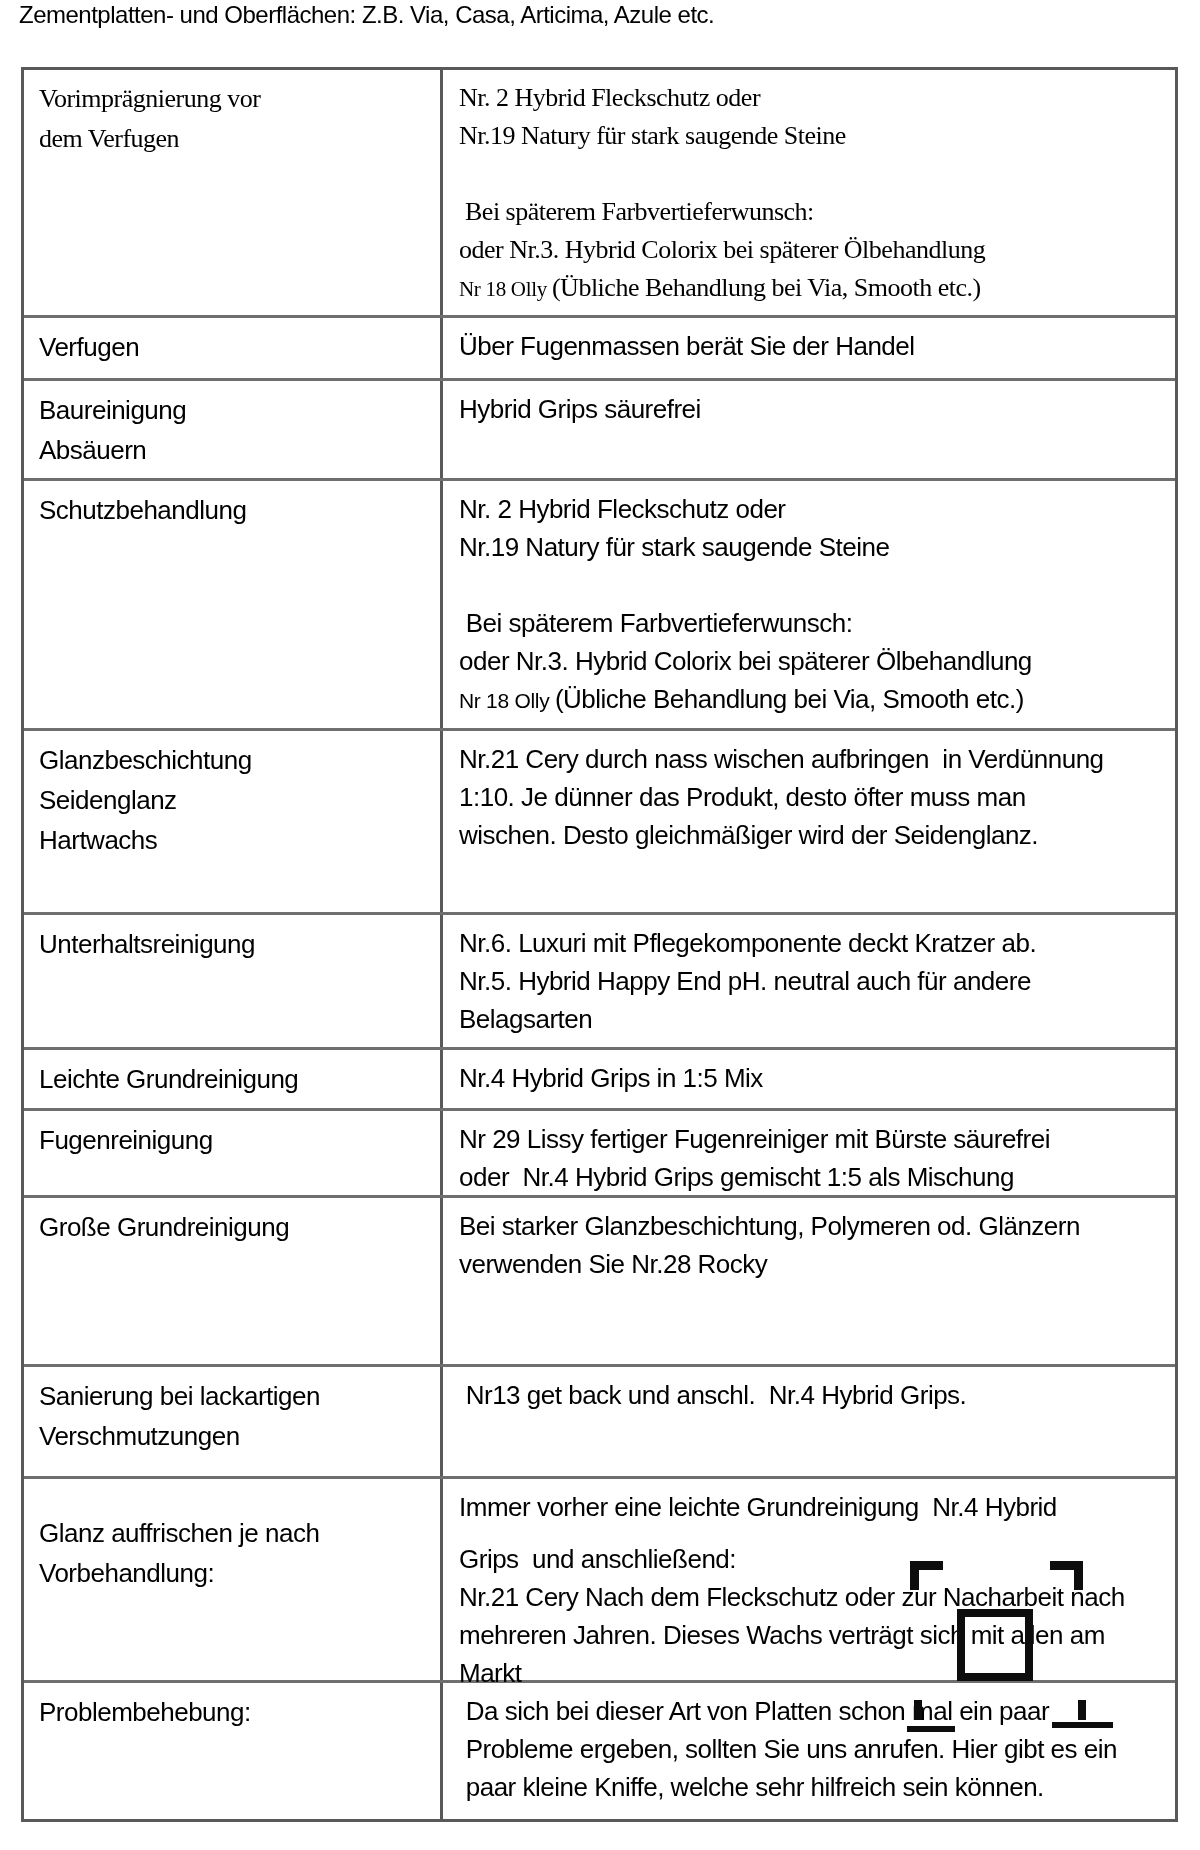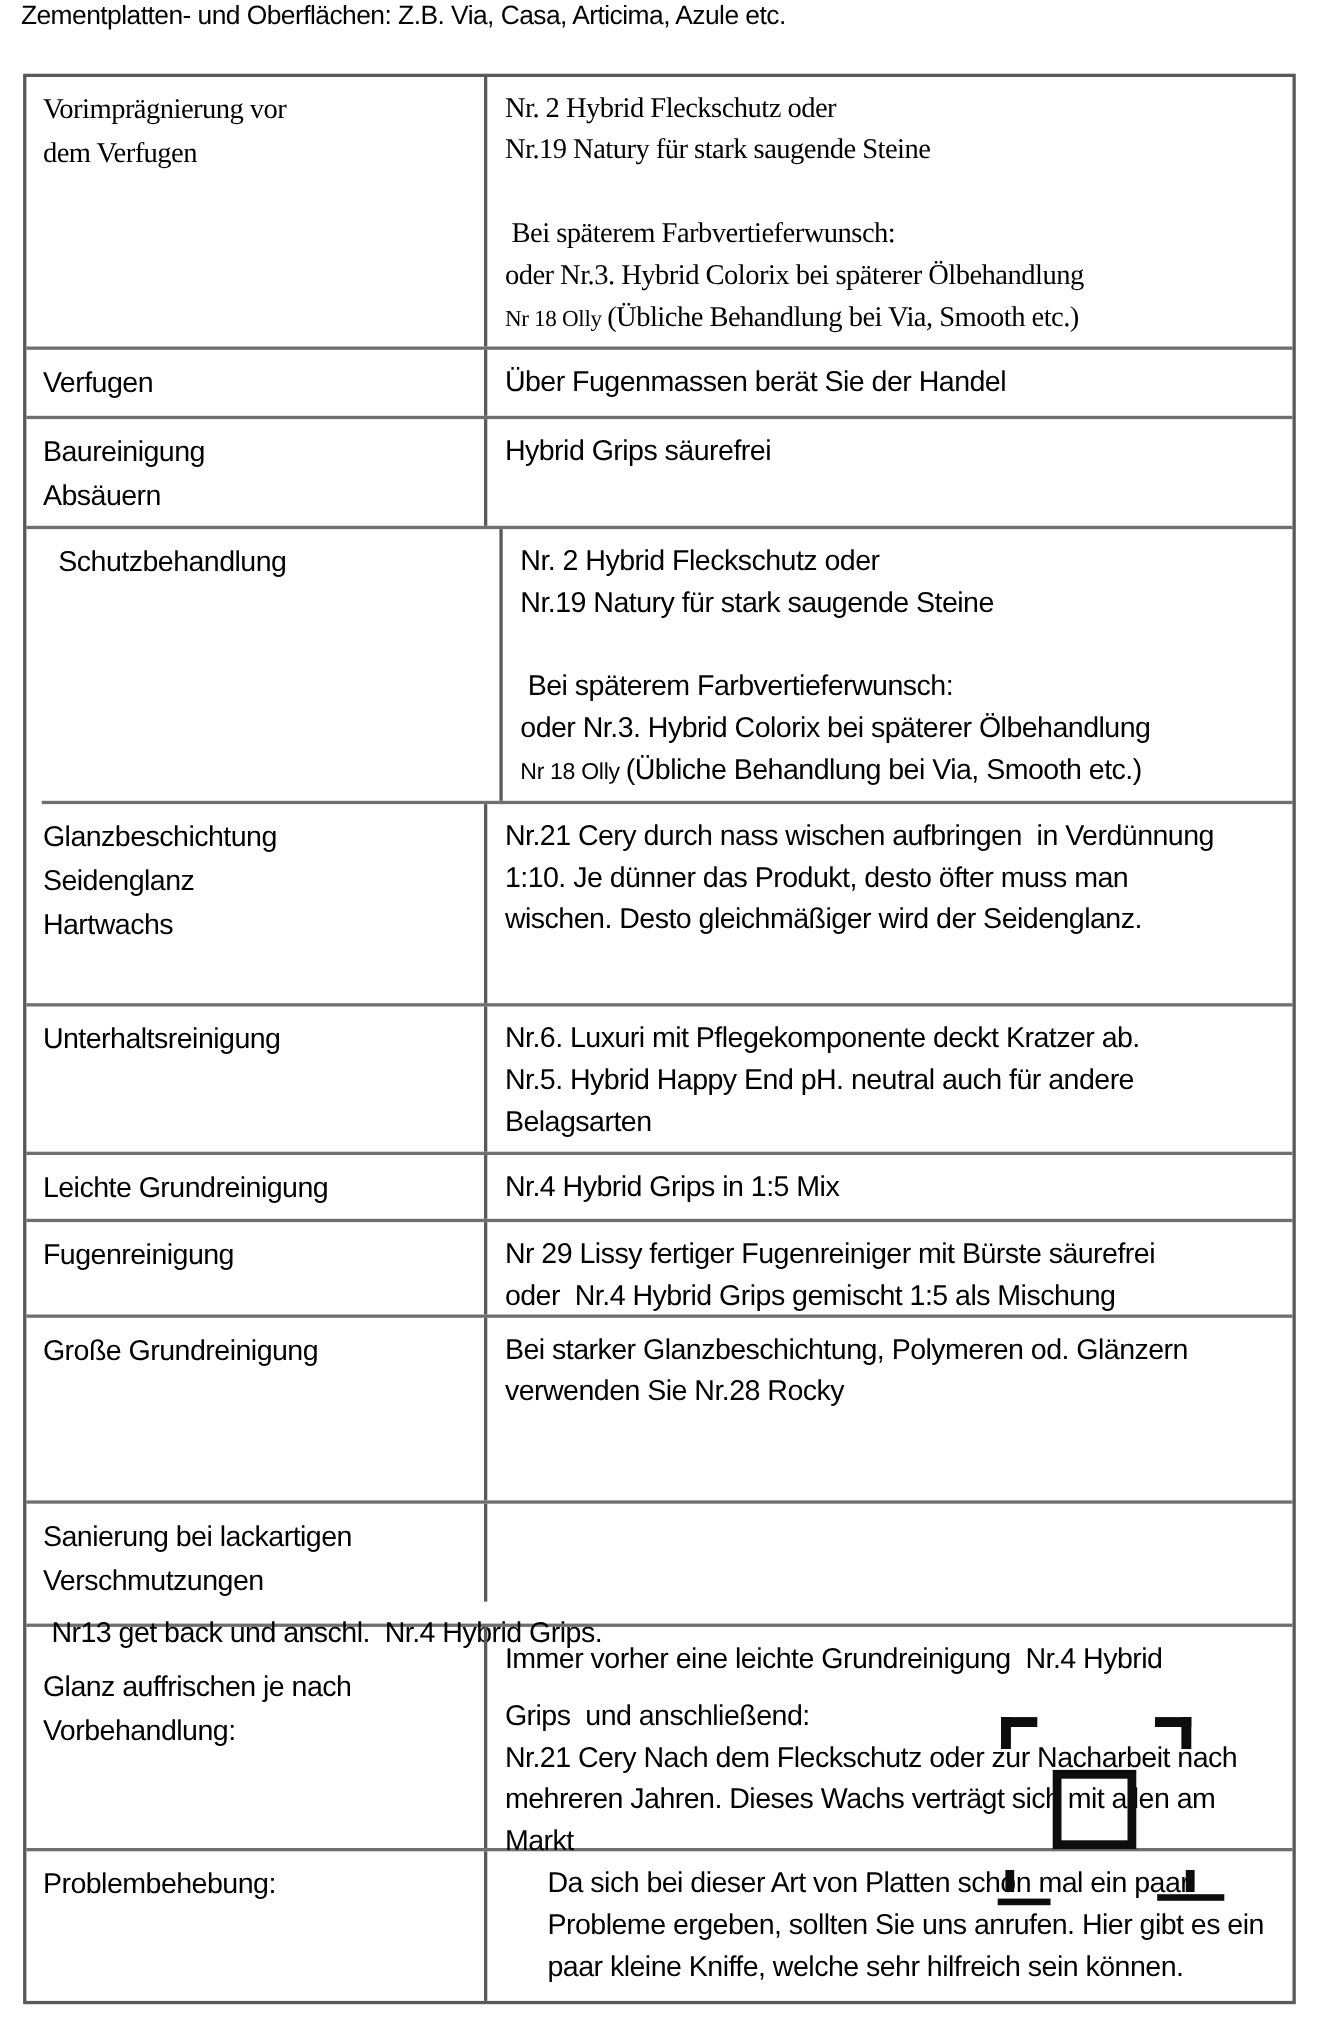--- a/index.html
+++ b/index.html
@@ -13,29 +13,29 @@
   }
   .table{
     position:absolute;left:21px;top:67px;width:1157px;
     border:3px solid #595959;box-sizing:border-box;background:#fff;
   }
   .row{display:flex;box-sizing:border-box;border-bottom:3px solid #6f6f6f;}
   .row:last-child{border-bottom:none;}
   .row:nth-child(1){height:248px;font-family:Liberation Serif, serif;}
   .row:nth-child(2){height:63px;}
   .row:nth-child(3){height:100px;}
-  .row:nth-child(4){height:250px;margin-left:14px;}
+  .row:nth-child(4){height:250px;}
   .row:nth-child(5){height:184px;}
   .row:nth-child(6){height:135px;}
   .row:nth-child(7){height:61px;}
   .row:nth-child(8){height:87px;}
   .row:nth-child(9){height:169px;}
-  .row:nth-child(10){height:112px;flex-direction:column;}
+  .row:nth-child(10){height:112px;}
   .row:nth-child(11){height:204px;}
-  .row:nth-child(12){height:136px;gap:32px;}
+  .row:nth-child(12){height:136px;}
   .cell{box-sizing:border-box;overflow:visible;}
   .cell-left{width:419px;border-right:3px solid #595959;padding:9px 8px 0 15px;}
   .cell-right{flex:1;padding:9px 0 0 16px;}
   .line{white-space:pre;font-size:26px;letter-spacing:-0.5px;}
   .cell-right .line{line-height:38px;min-height:38px;}
   .cell-left .line{line-height:40px;min-height:40px;}
   .small{font-size:21px;letter-spacing:-0.3px;}
   .row:nth-child(11) .cell-left{padding-top:34px;}
   
   .mark{position:absolute;background:#0d0d0d;}

